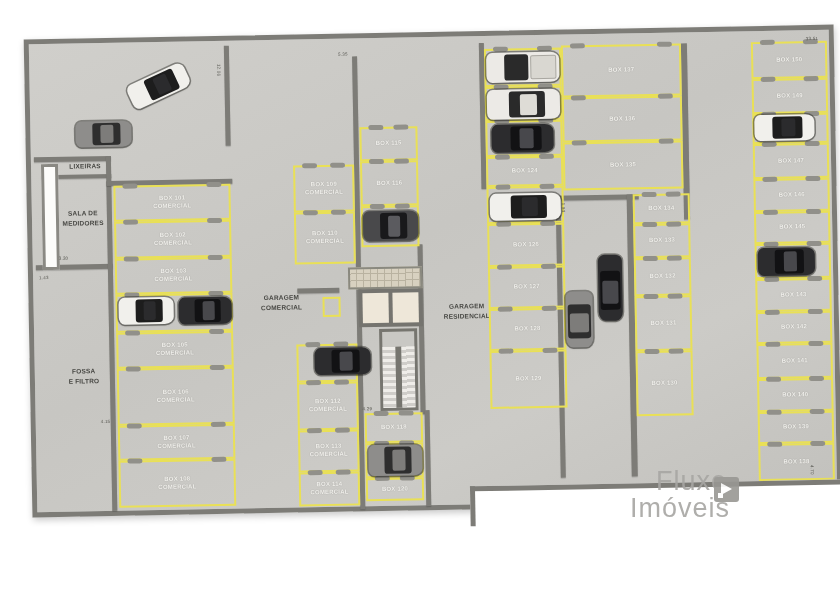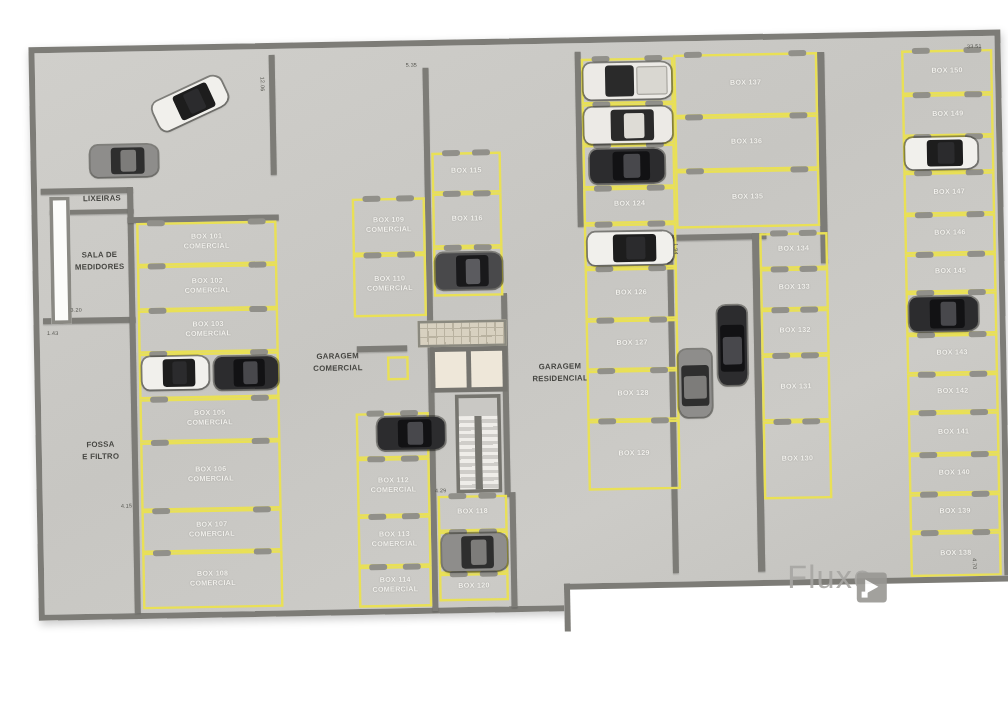--- a/index.html
+++ b/index.html
@@ -277,15 +277,16 @@
   <div class="dim" style="left:70px;top:381px">4.15</div>
   <div class="dim" style="left:332px;top:373px">4.29</div>
   <div class="dim v" style="left:534px;top:173px">1.94</div>
   <div class="dim v" style="left:778px;top:440px">4.70</div>
 
   <div class="cut"></div>
  </div>
 
  <div class="wm">
    <div class="l1">Fluxo</div>
+   <div class="l2">Imóveis</div>
    <div class="logo"></div>
  </div>
 </div>
 
 </body></html>

